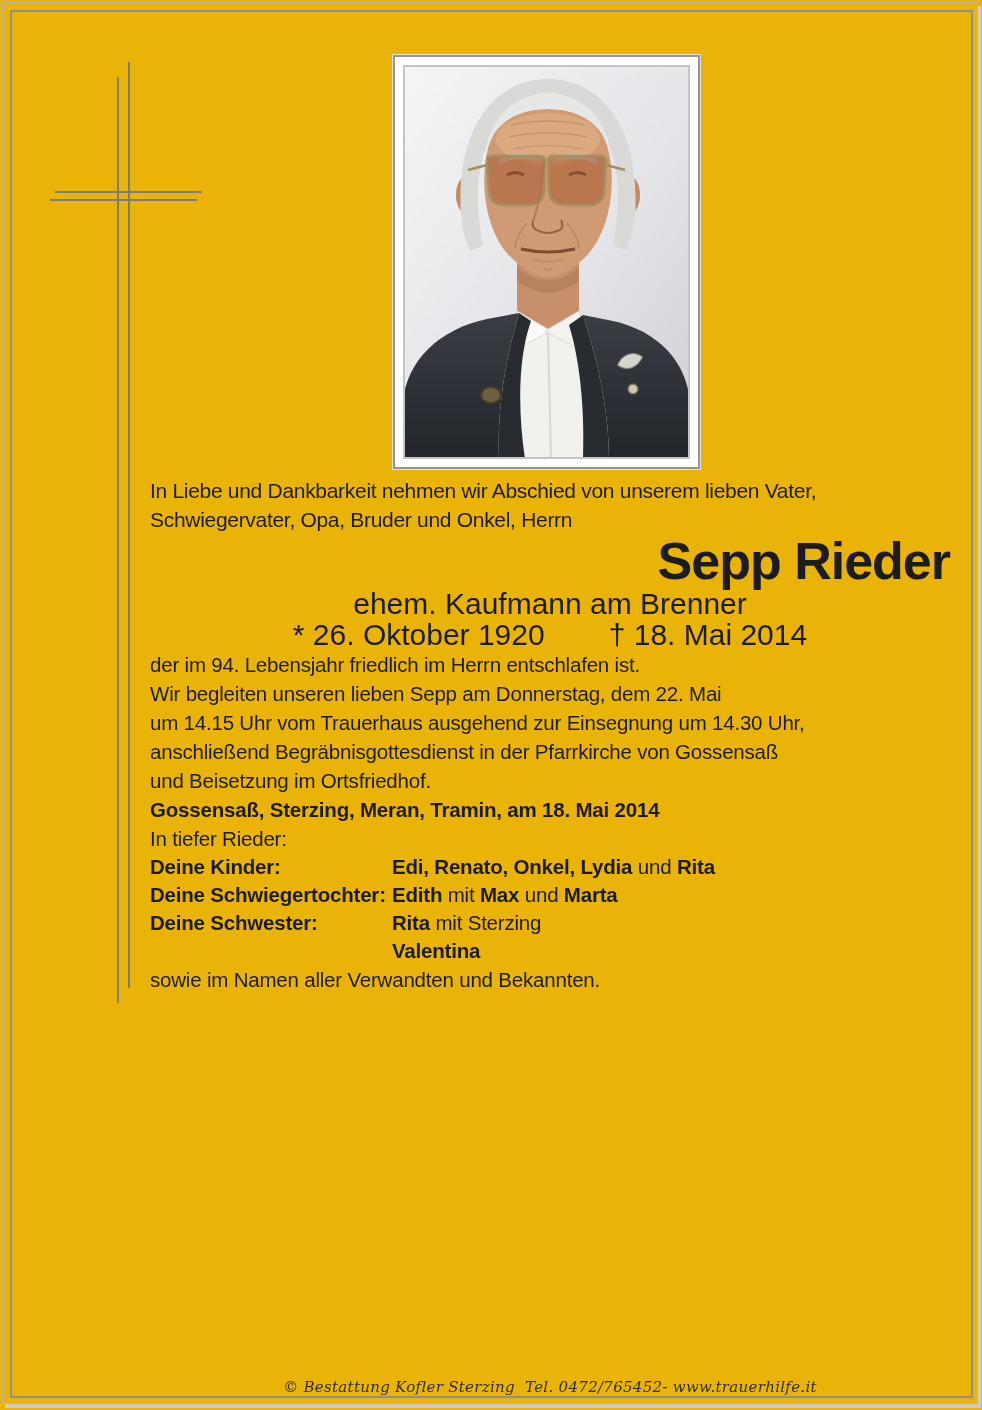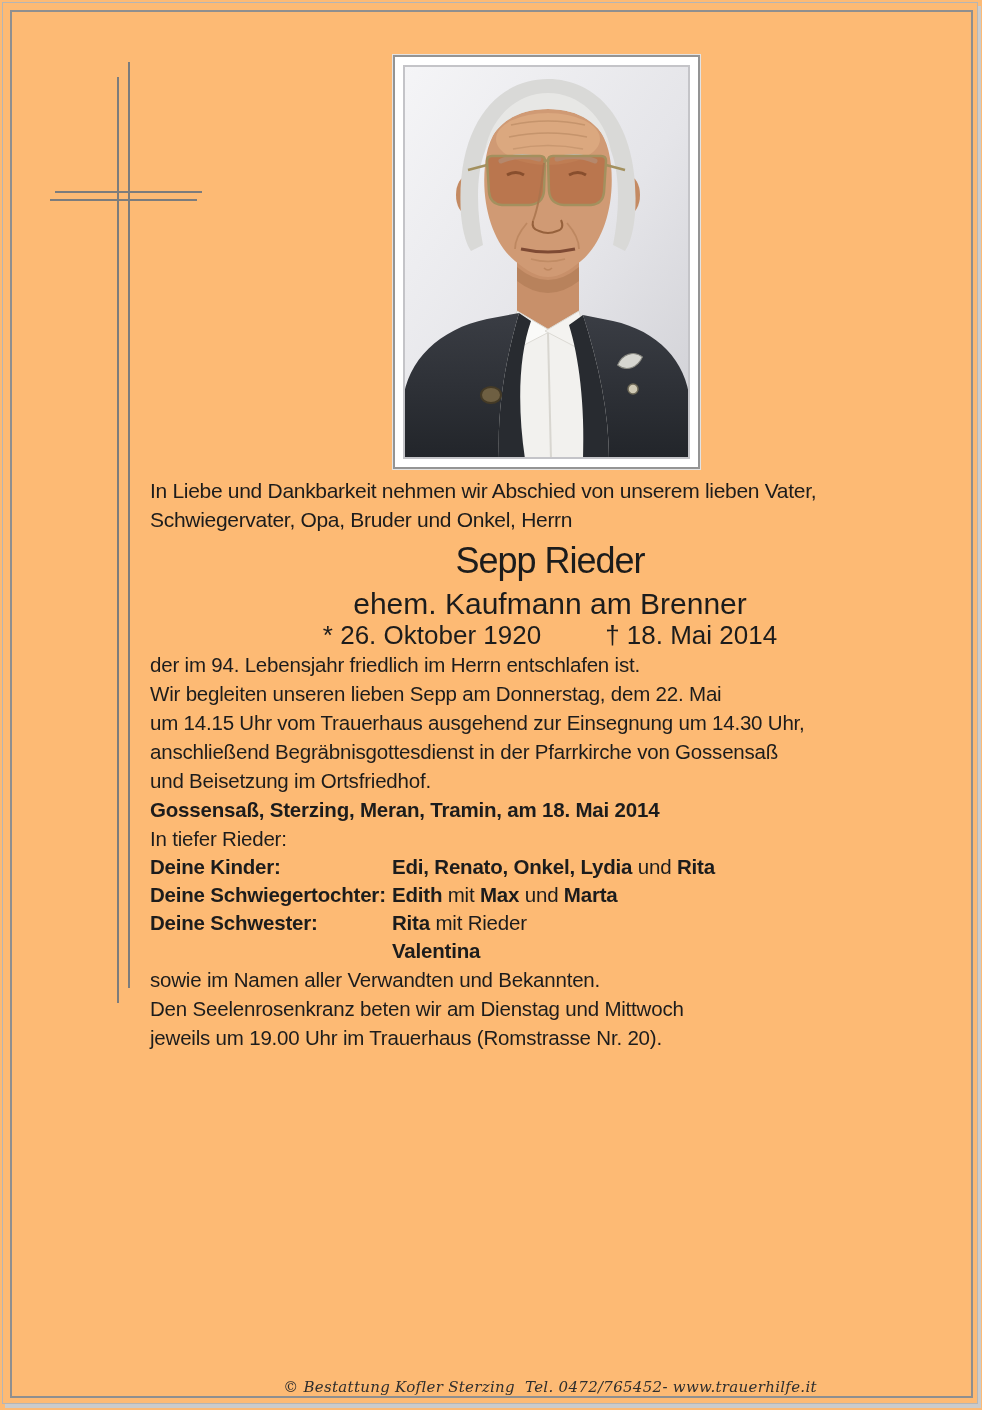--- a/index.html
+++ b/index.html
@@ -1,20 +1,20 @@
 <!DOCTYPE html>
 <html><head>
 <meta charset="utf-8">
 <style>
   html,body{margin:0;padding:0;}
   body{
     width:982px;height:1410px;position:relative;background:#fdfdfd;
     font-family:"Liberation Sans",sans-serif;color:#1c1c1c;overflow:hidden;
   }
-  .page{position:absolute;inset:0;background:#fdba74;}
+  .page{position:absolute;inset:0;background:#eab308;}
   .border-outer{
     position:absolute;left:2px;top:2px;right:4px;bottom:6px;
     border:1px solid #b5b5b5;box-shadow:3px 4px 0 #cbcbcb;
   }
   .border-inner{
     position:absolute;left:10px;top:10px;right:9px;bottom:12px;
     border:2px solid #8f8f8f;
   }
   .cross-line{position:absolute;background:#7c7c7c;}
   .cl-v1{left:117px;top:77px;width:2px;height:926px;}
@@ -25,23 +25,23 @@
   .photo-frame{
     position:absolute;left:393px;top:55px;width:307px;height:414px;
     box-sizing:border-box;border:2px solid #949494;background:#ffffff;
     padding:8px;box-shadow:0 0 0 1px #e3e3e3;
   }
   .photo-frame svg{display:block;width:287px;height:394px;}
 
   .content{position:absolute;left:150px;top:476px;width:800px;}
   .content p, .content h1, .content div{margin:0;}
   .intro{margin:8px 0 0 62px;font-size:21px;line-height:29px;letter-spacing:-0.3px;white-space:pre-line;}
-  .name{margin-top:14px;text-align:center;font-size:36px;line-height:54px;font-weight:400;letter-spacing:-1px;}
+  .name{margin-top:14px;text-align:right;font-size:52px;line-height:54px;font-weight:700;letter-spacing:-1px;}
   .subtitle{margin-top:10px;text-align:center;font-size:30px;line-height:32px;}
-  .dates{margin-top:15px;display:flex;justify-content:center;gap:64px;font-size:26px;line-height:30px;}
+  .dates{margin-top:15px;display:flex;justify-content:center;gap:64px;font-size:30px;line-height:30px;}
   .body{font-size:20.5px;line-height:29px;letter-spacing:-0.2px;margin-left:73px;white-space:pre-line;}
   .passing{margin-top:18px;}
   .funeral{margin-top:21px;}
   .places{margin-top:26px;font-weight:700;}
   .mheader{margin-top:41px;}
   .mourners{margin:20px 0 0 73px;font-size:20.5px;line-height:28px;letter-spacing:-0.2px;}
   .mrow{display:flex;}
   .mlabel{flex:0 0 242px;font-weight:bold;}
   .b{font-weight:700;}
   .closing{margin-top:0;}
@@ -162,27 +162,25 @@
         <div class="mrow">
           <span class="mlabel">Deine Kinder:</span>
           <span class="mvalue"><span class="b">Edi, Renato, Onkel, Lydia</span><span> und </span><span class="b">Rita</span></span>
         </div>
         <div class="mrow">
           <span class="mlabel">Deine Schwiegertochter:</span>
           <span class="mvalue"><span class="b">Edith</span><span> mit </span><span class="b">Max</span><span> und </span><span class="b">Marta</span></span>
         </div>
         <div class="mrow">
           <span class="mlabel">Deine Schwester:</span>
-          <span class="mvalue"><span class="b">Rita</span><span> mit Rieder</span></span>
+          <span class="mvalue"><span class="b">Rita</span><span> mit Sterzing</span></span>
         </div>
         <div class="mrow">
           <span class="mlabel"></span>
           <span class="mvalue"><span class="b">Valentina</span></span>
         </div>
       </div>
     <p class="body closing">sowie im Namen aller Verwandten und Bekannten.</p>
-    <p class="body rosary">Den Seelenrosenkranz beten wir am Dienstag und Mittwoch
-jeweils um 19.00 Uhr im Trauerhaus (Romstrasse Nr. 20).</p>
   </div>
 
   <div class="footer">© Bestattung Kofler Sterzing  Tel. 0472/765452- www.trauerhilfe.it</div>
 
 </div>
 
 </body></html>

